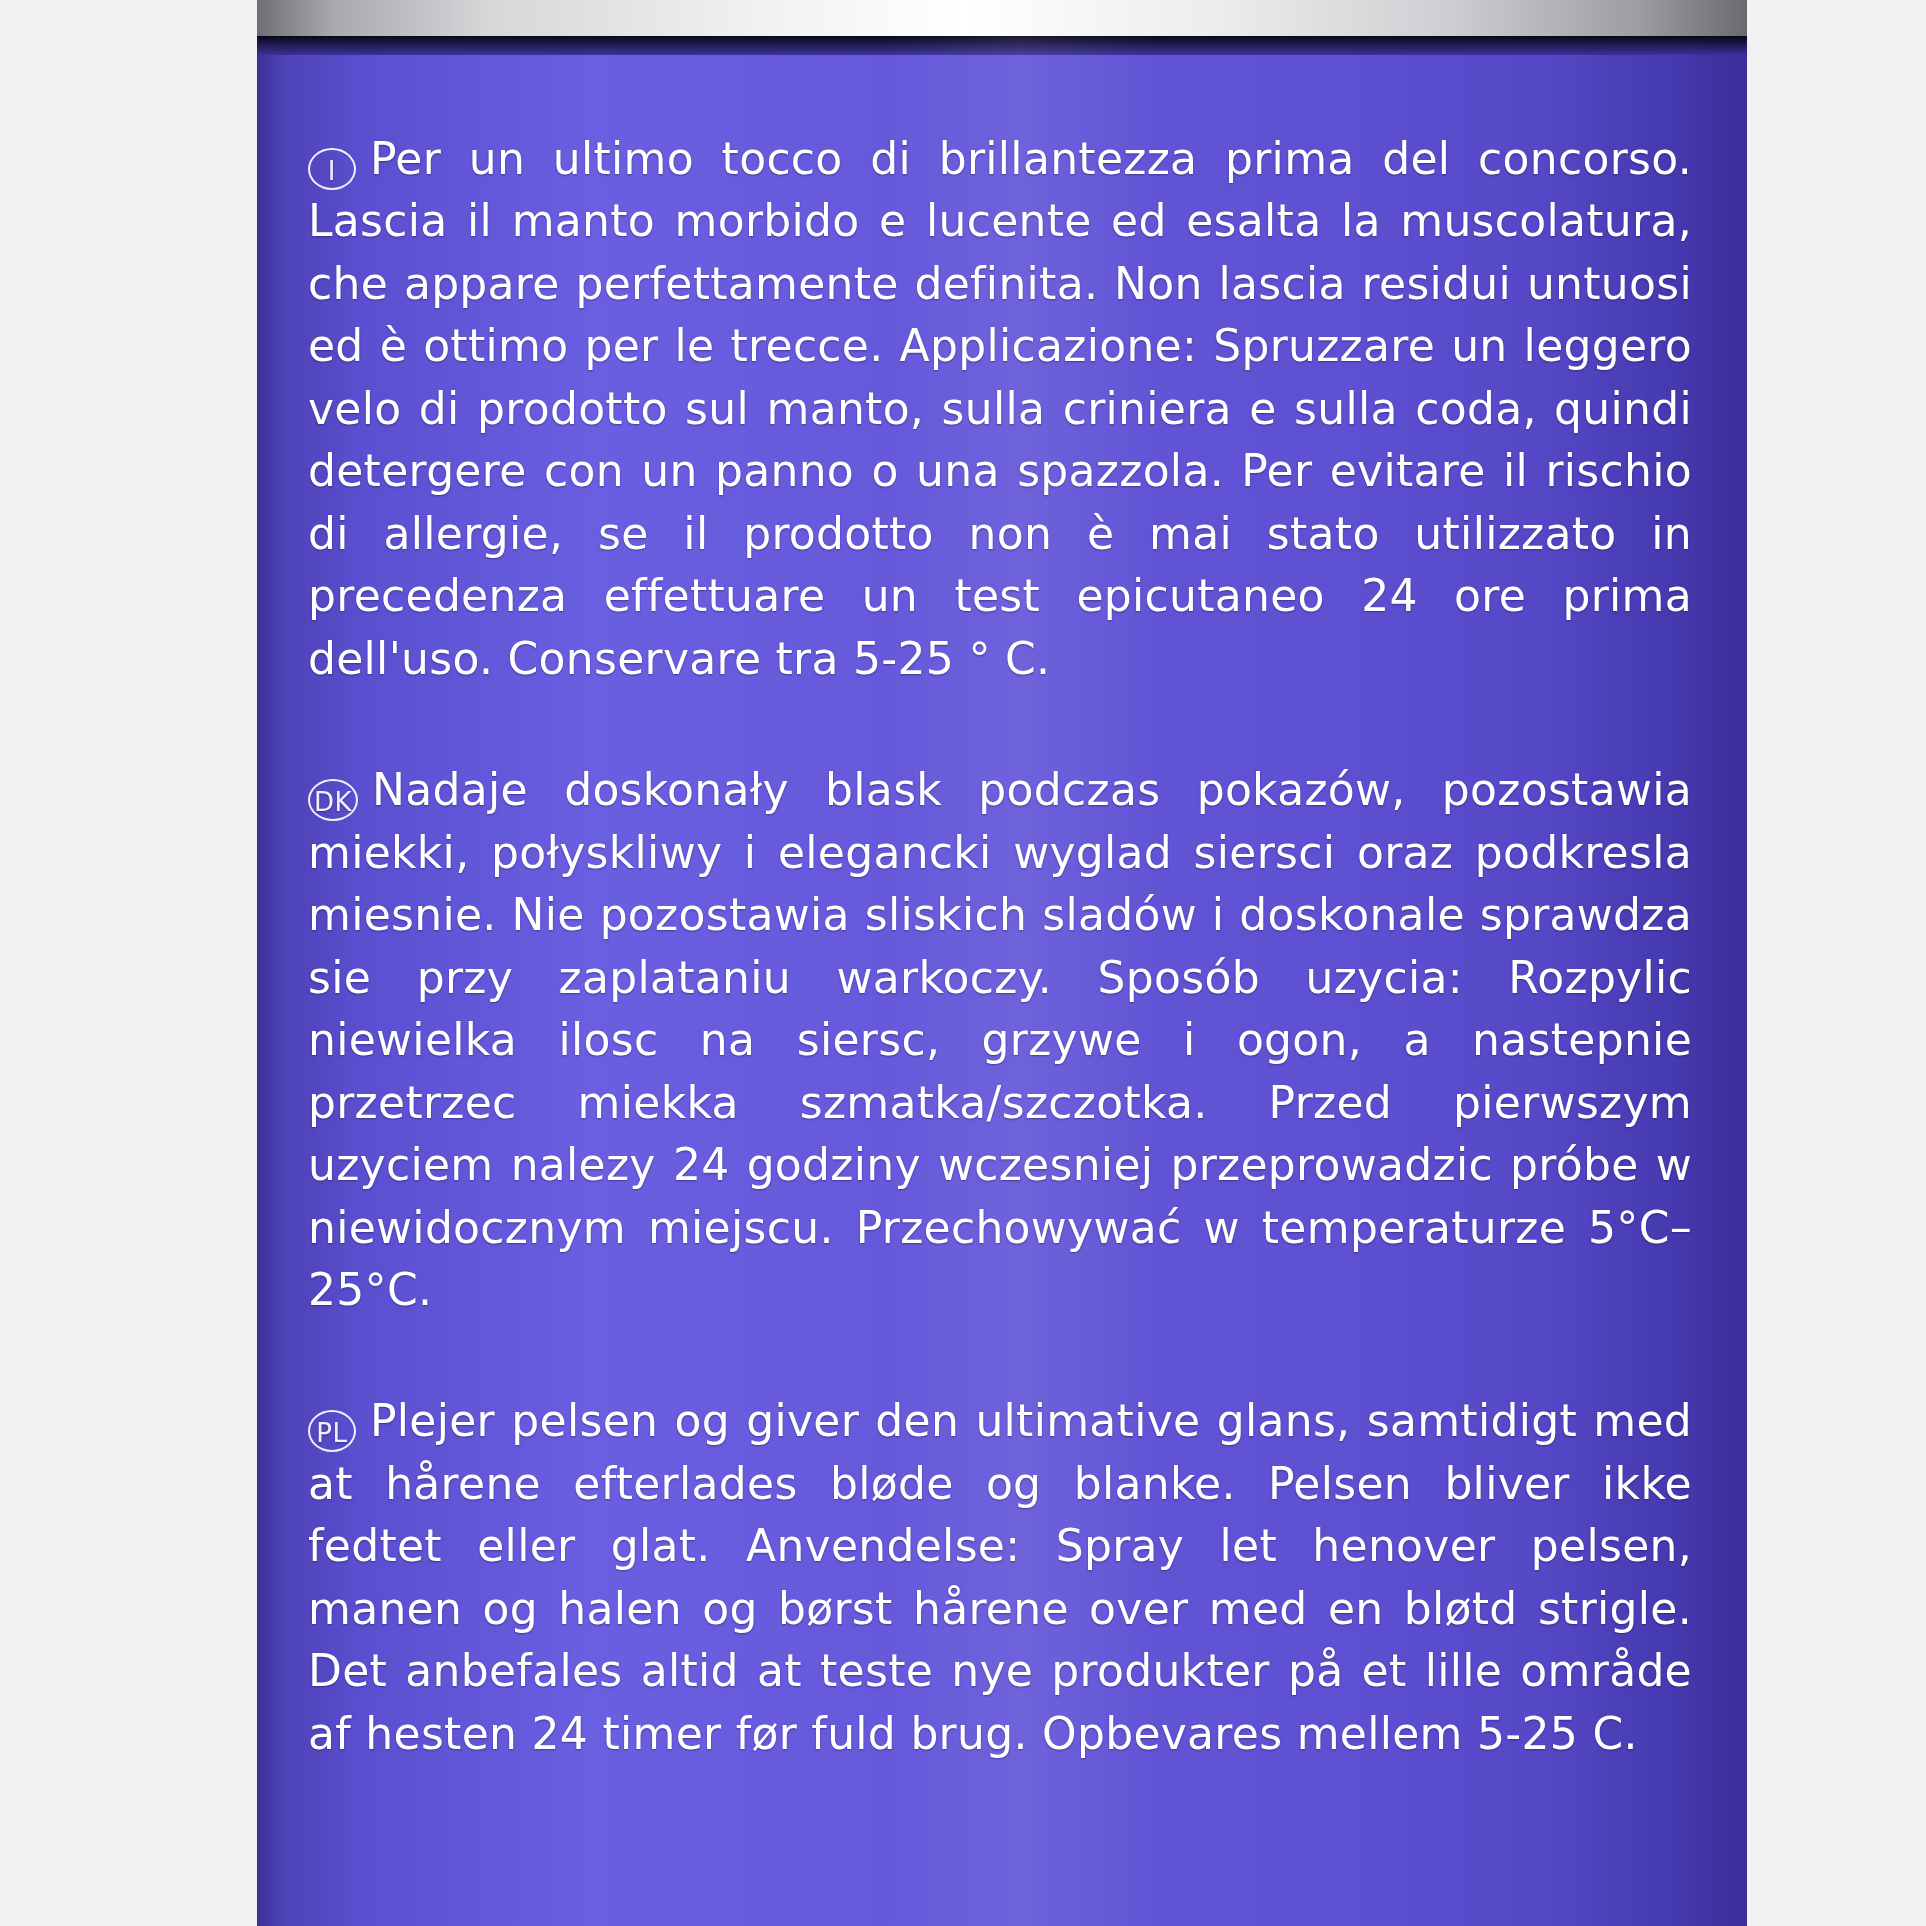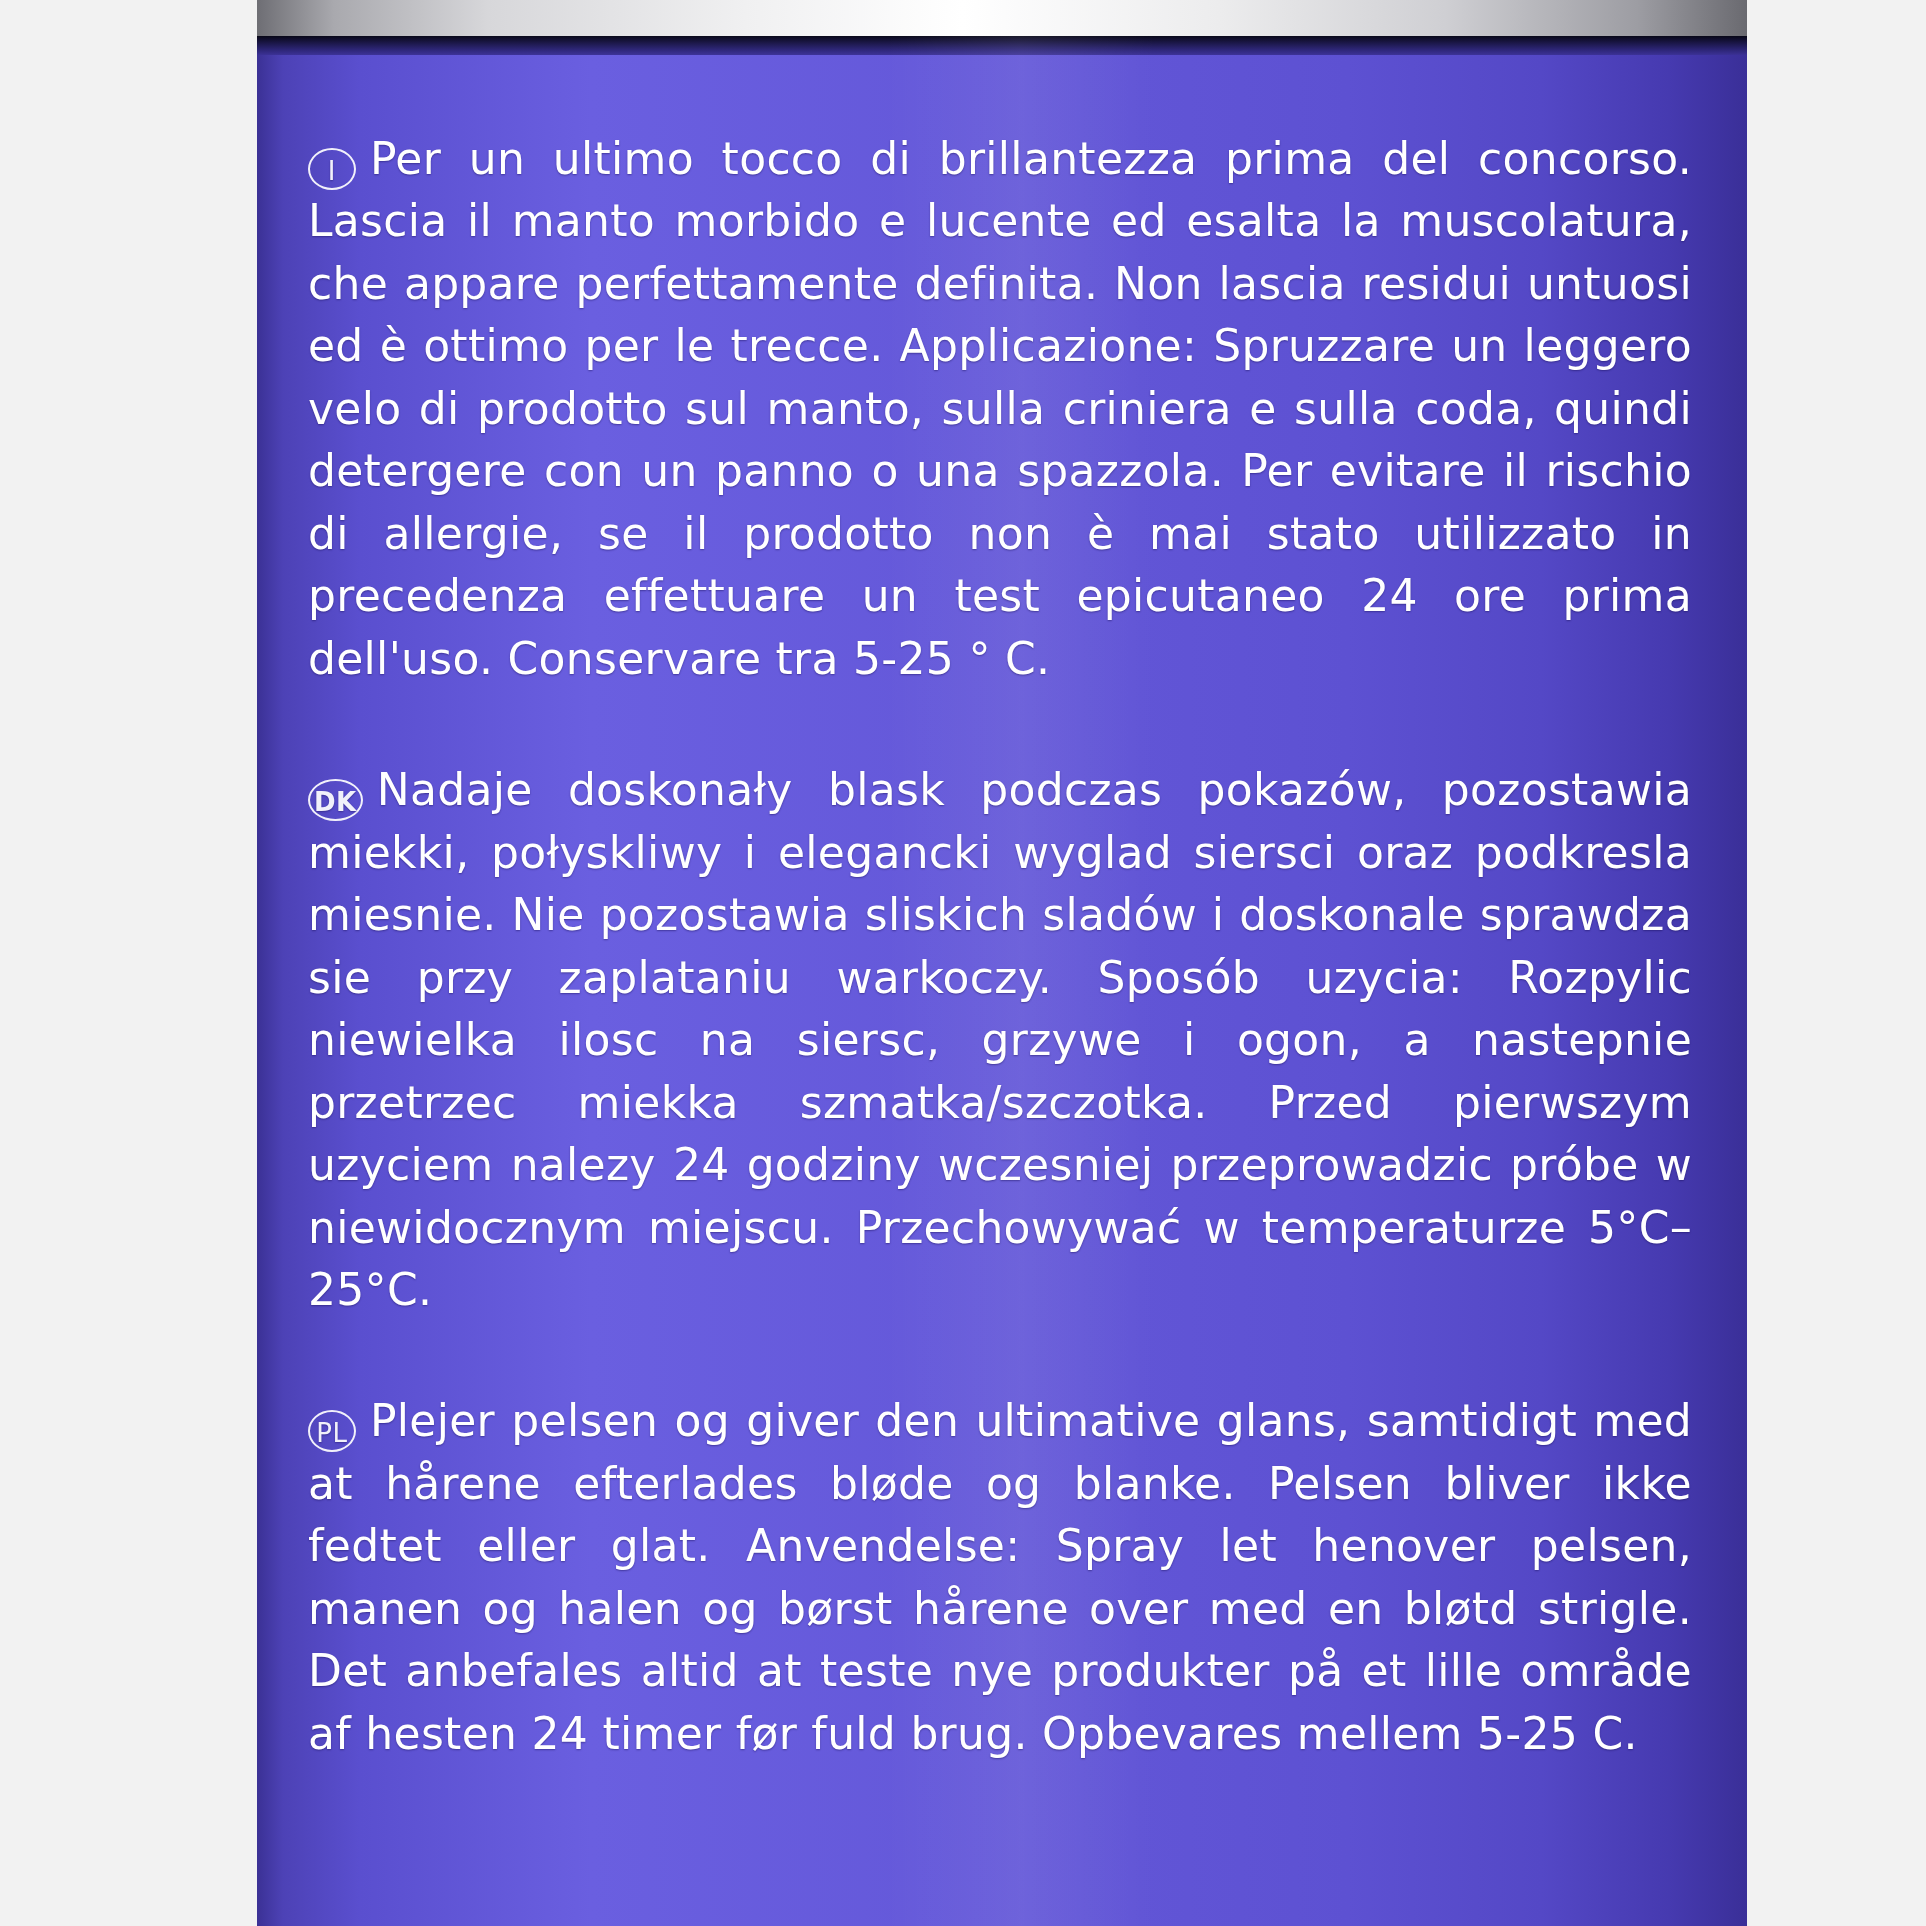--- a/index.html
+++ b/index.html
@@ -90,21 +90,21 @@
     border-radius: 50%;
     text-align: center;
     font-size: 26px;
     letter-spacing: 0.6px;
     vertical-align: -5.8px;
     margin-right: 14px;
     padding: 0 3.9px;
     box-sizing: border-box;
     opacity: 0.92;
   }
-  .blur-soft { filter: blur(0.3px); font-weight: bold; }
+  .blur-soft { filter: blur(0.3px); }
 </style>
 </head>
 <body>
 
 <div class="photo">
   <div class="bottle">
     <div class="cap"></div>
     <div class="cap-shadow"></div>
     <div class="sheen"></div>
 

